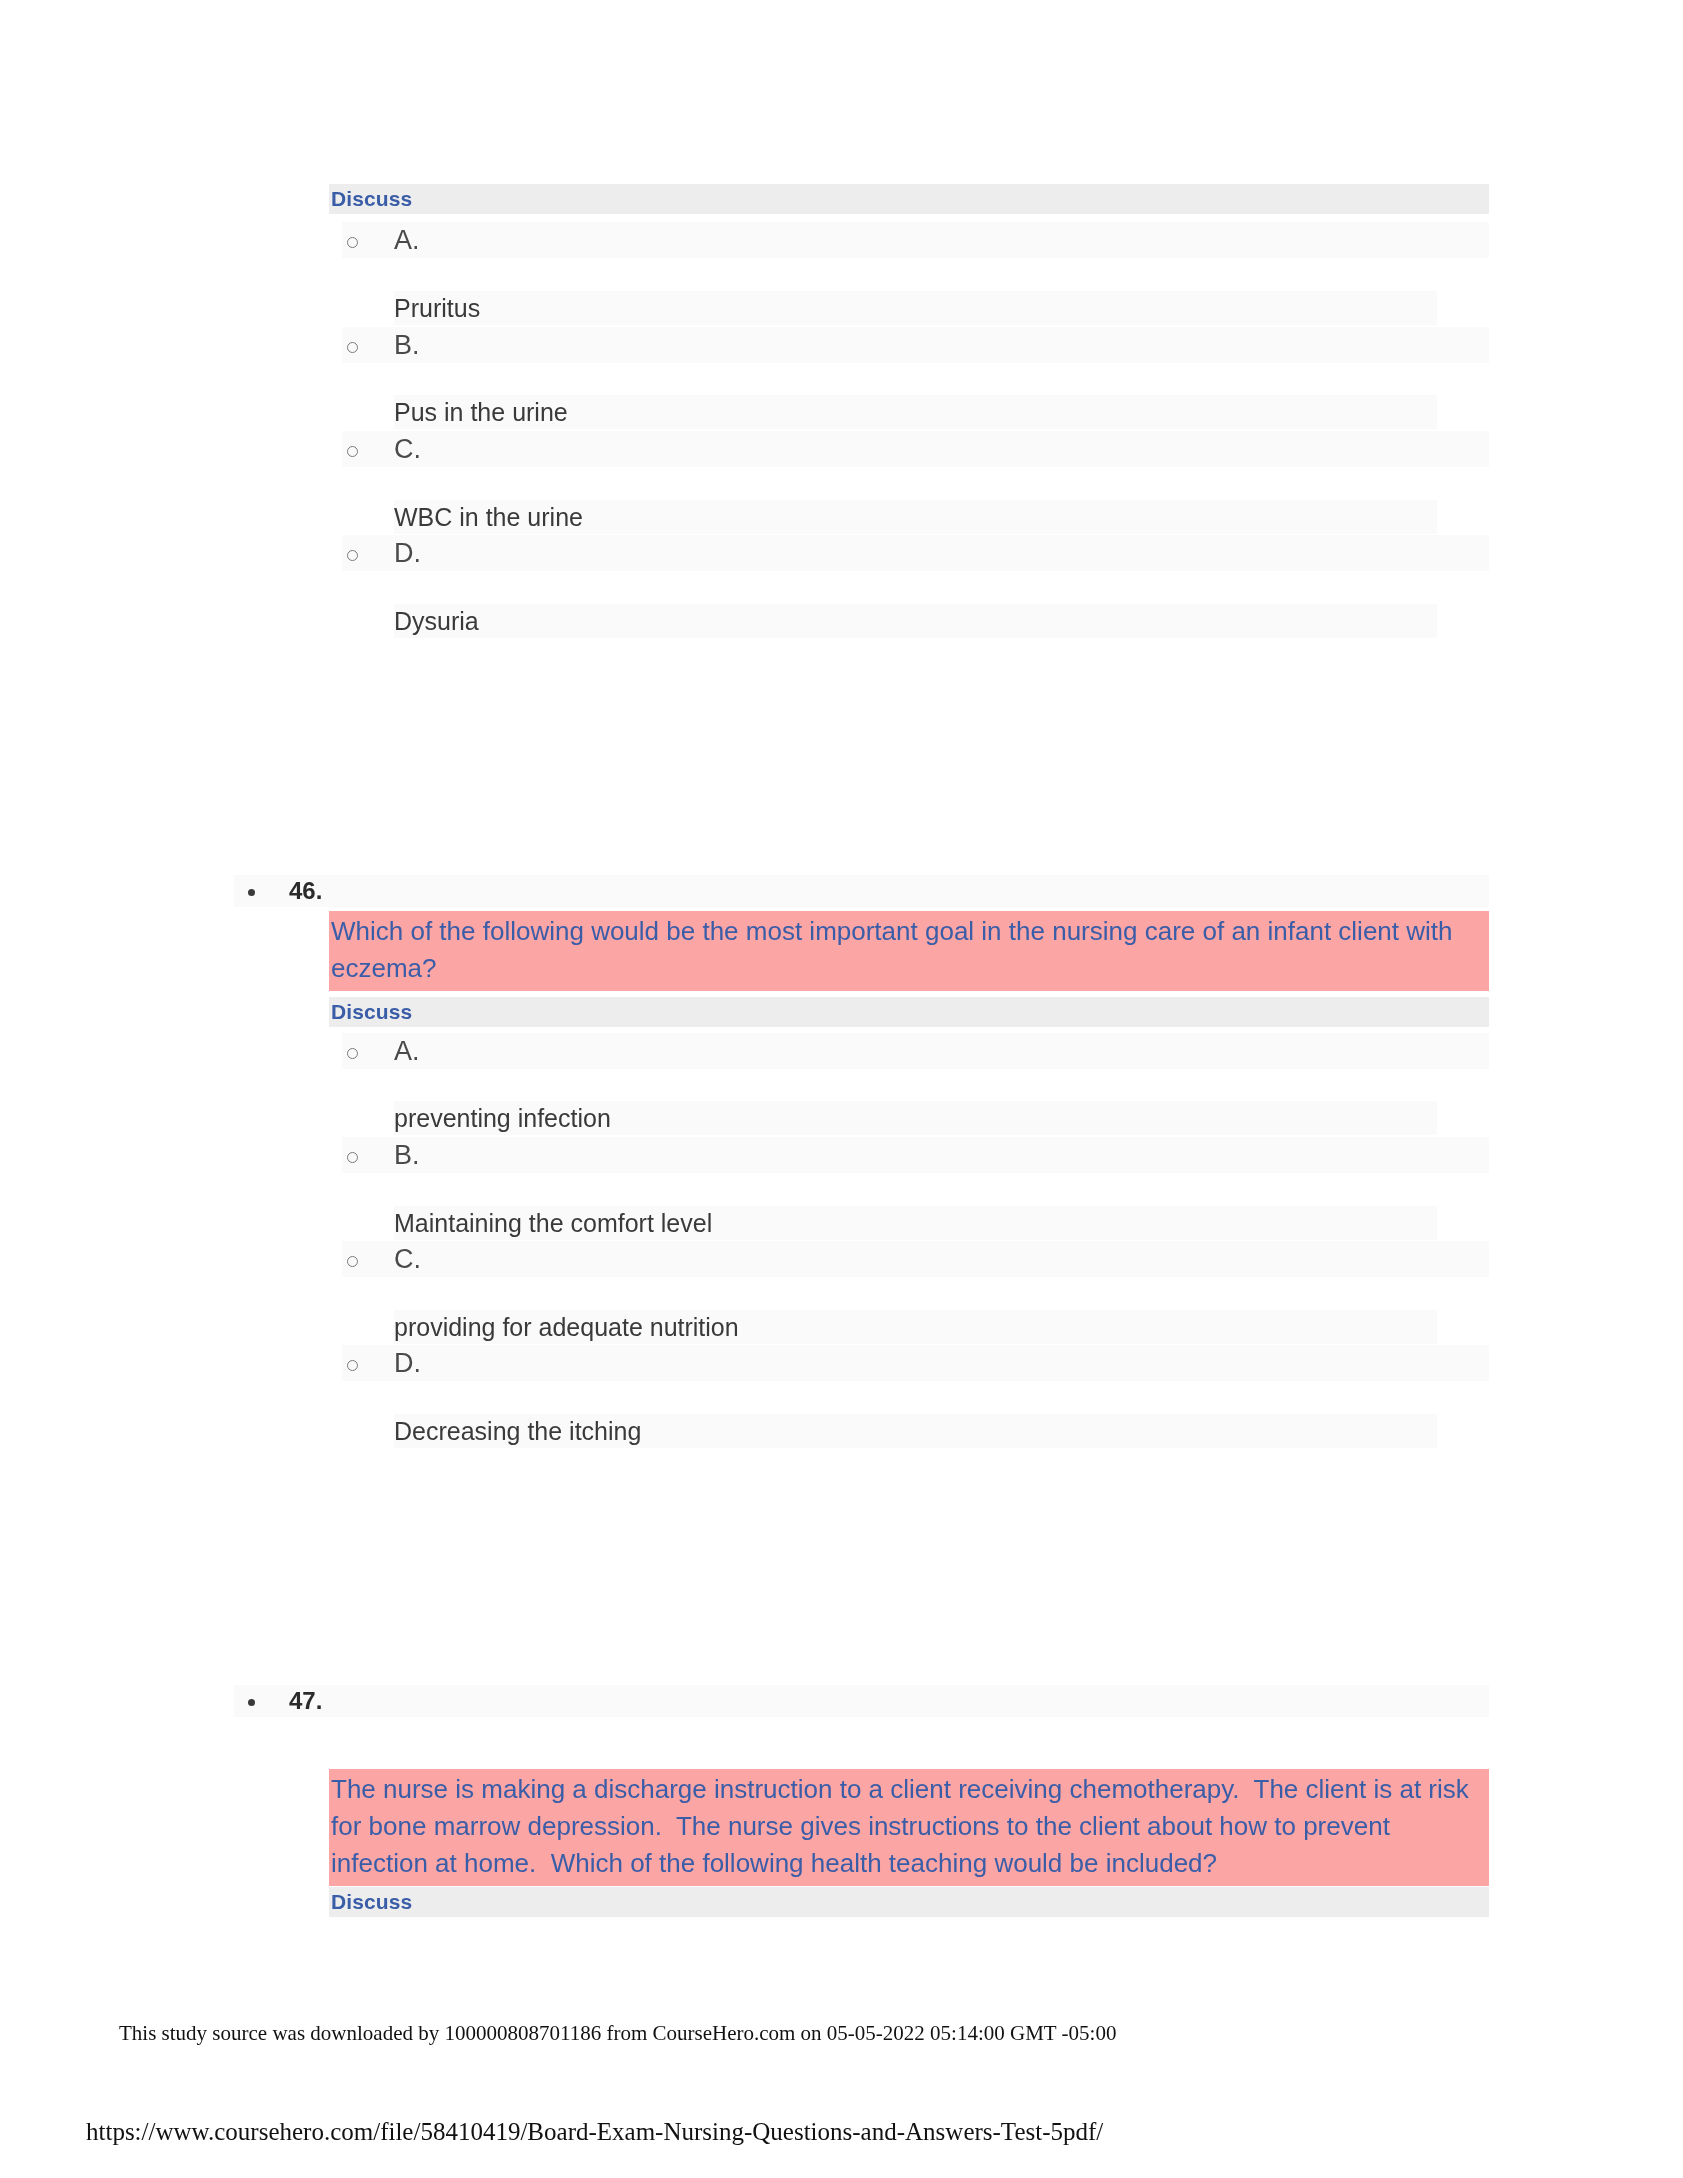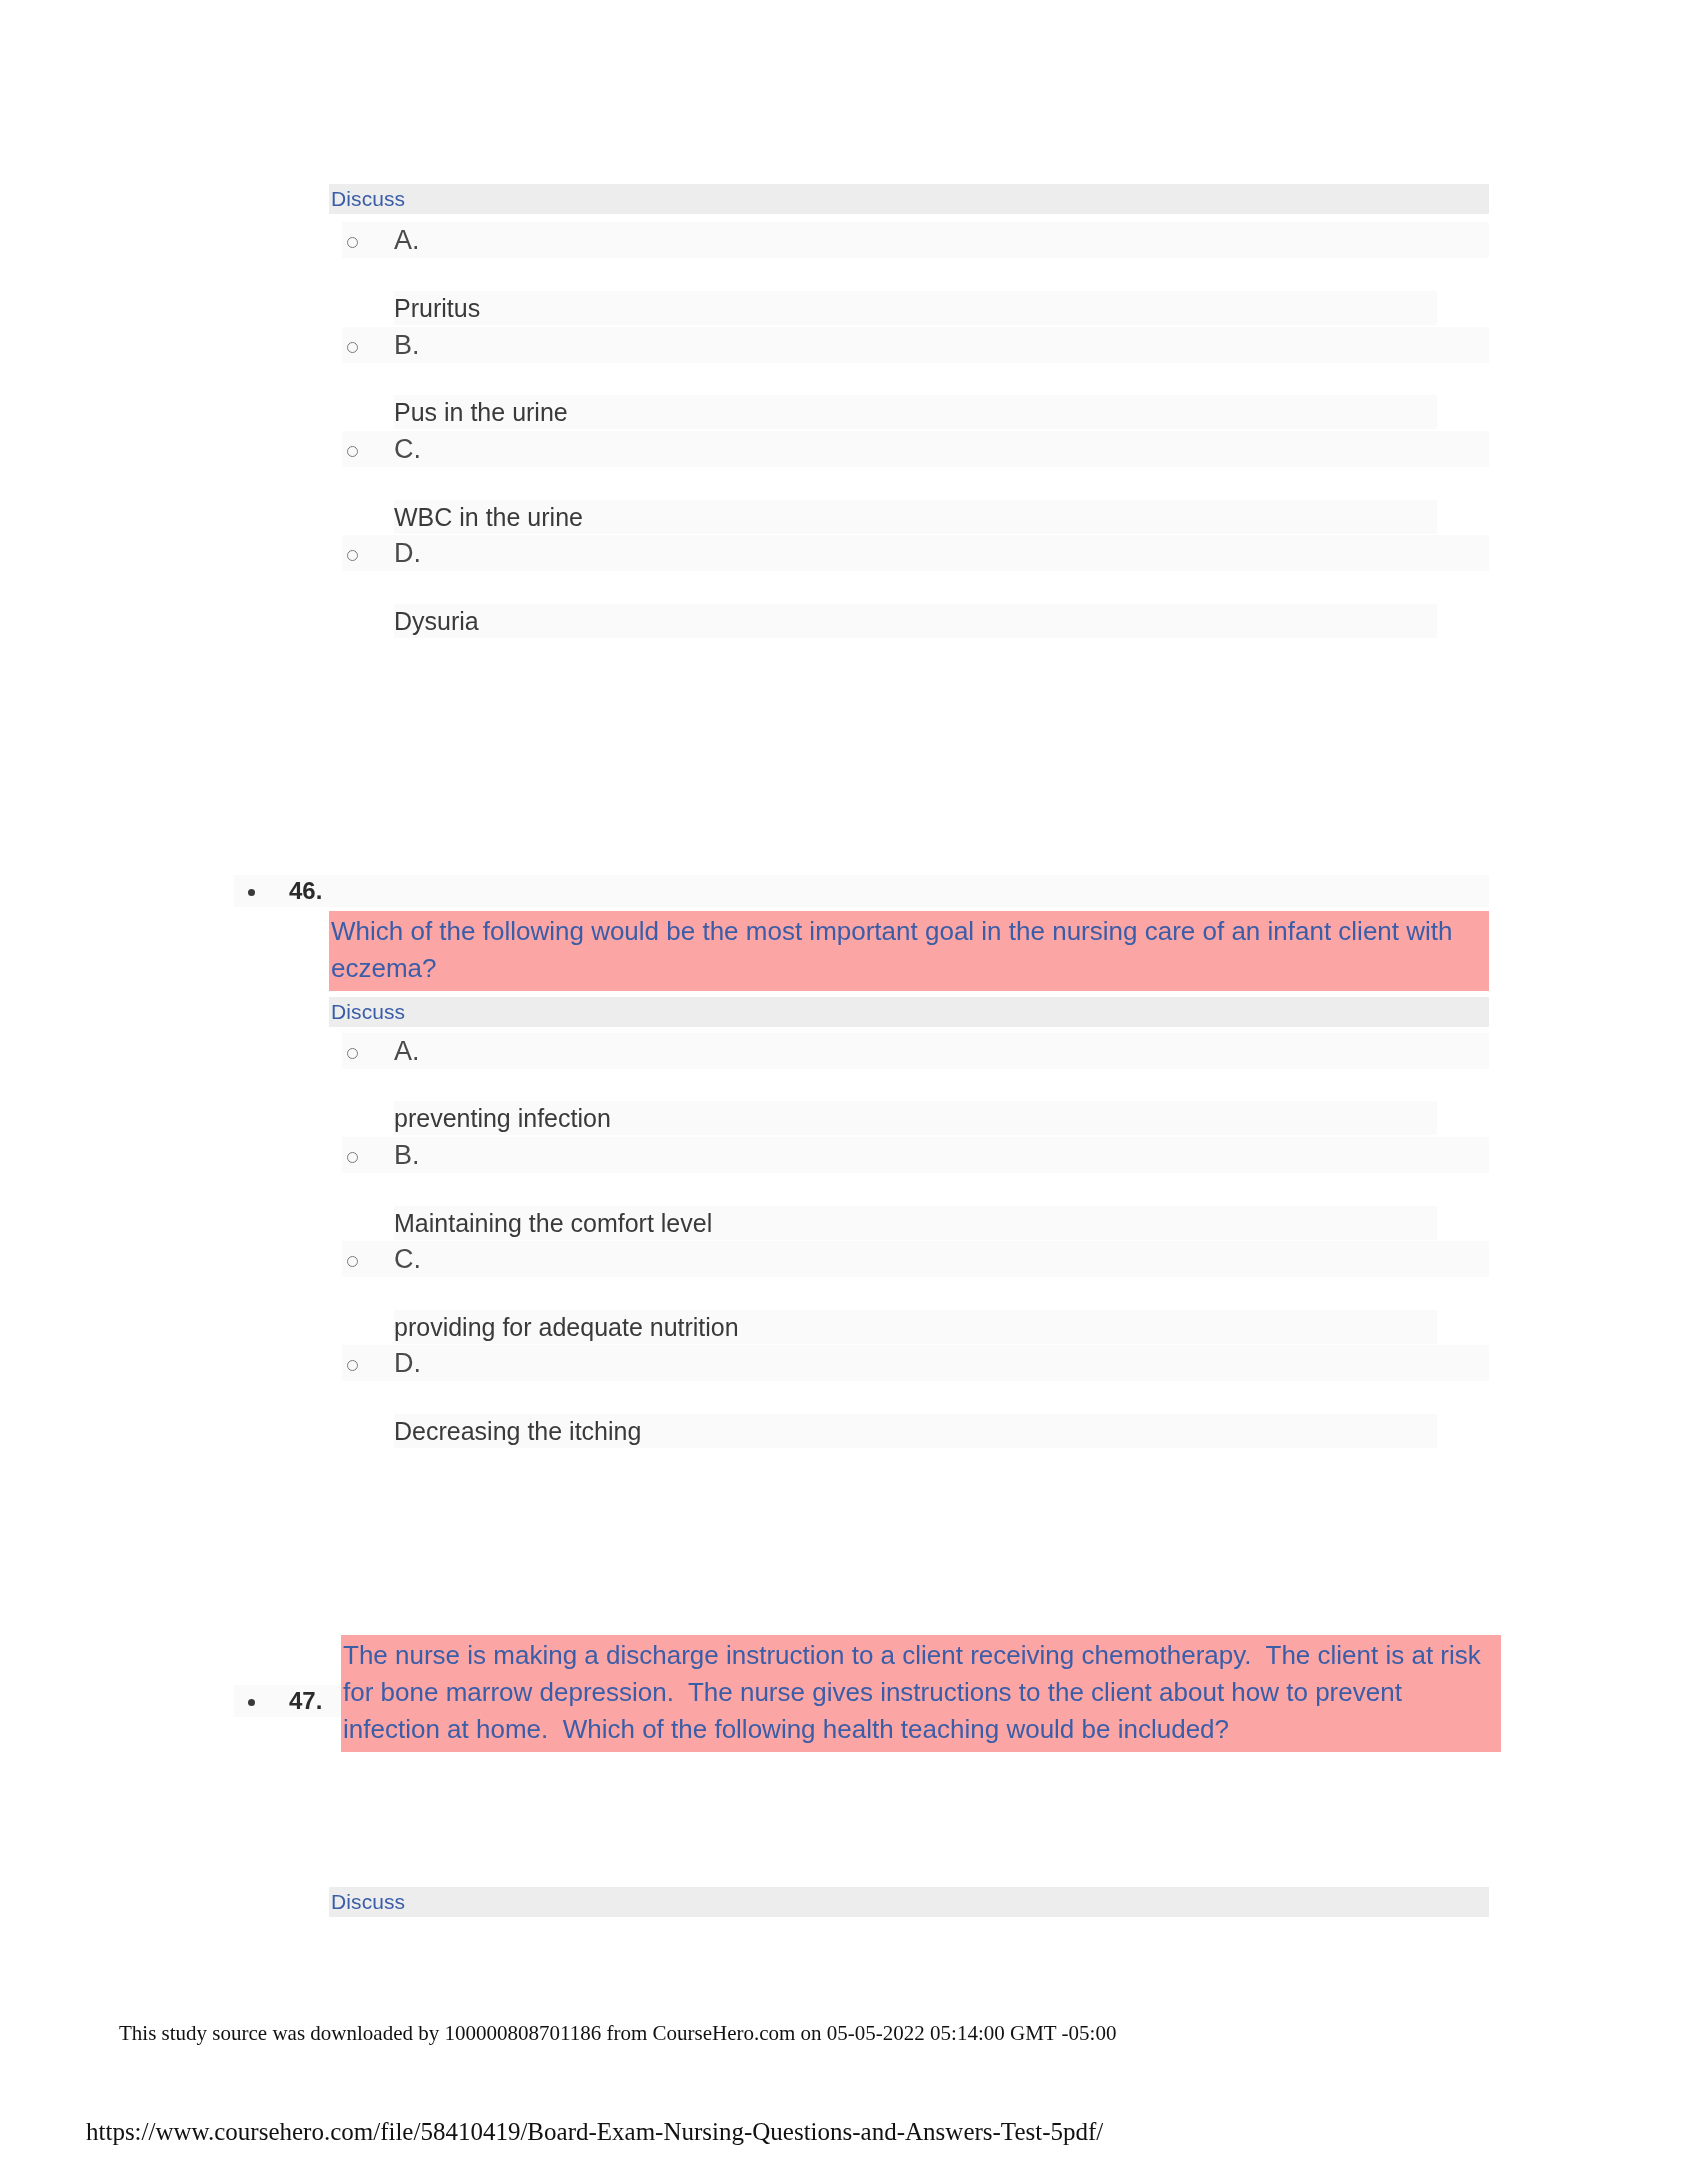--- a/index.html
+++ b/index.html
@@ -40,20 +40,21 @@
     display: flex;
     align-items: center;
   }
   .discuss-link {
     font-size: 21px;
     color: #3a5da8;
     line-height: 30px;
     padding-left: 2px;
     letter-spacing: 0.1px;
     white-space: nowrap;
+    font-weight: bold;
   }
 
   
   .letter-row {
     left: 342px;
     width: 1147px;
     height: 36px;
     background: #fafafa;
   }
   .letter-bullet {
@@ -241,21 +242,21 @@
   </div>
   <div class="band answer-row" style="top:1414px;">
     <span class="answer-text">Decreasing the itching</span>
   </div>
 
   <div class="band qnum-row" style="top:1685px;">
     <span class="qnum-bullet"></span>
     <span class="qnum-text">47.</span>
   </div>
 
-  <div class="band qstem-row" style="top:1635px;margin-left:12px;">
+  <div class="band qstem-row" style="top:1769px;">
     <div class="qstem-text">The nurse is making a discharge instruction to a client receiving chemotherapy.  The client is at risk for bone marrow depression.  The nurse gives instructions to the client about how to prevent infection at home.  Which of the following health teaching would be included?</div>
   </div>
 
   <div class="band discuss-row" style="top:1887px;">
     <span class="discuss-link">Discuss</span>
   </div>
 
   <div class="footer-line" id="footer-downloaded">This study source was downloaded by 100000808701186 from CourseHero.com on 05-05-2022 05:14:00 GMT -05:00</div>
 
   <div class="footer-line" id="footer-url">https://www.coursehero.com/file/58410419/Board-Exam-Nursing-Questions-and-Answers-Test-5pdf/</div>

